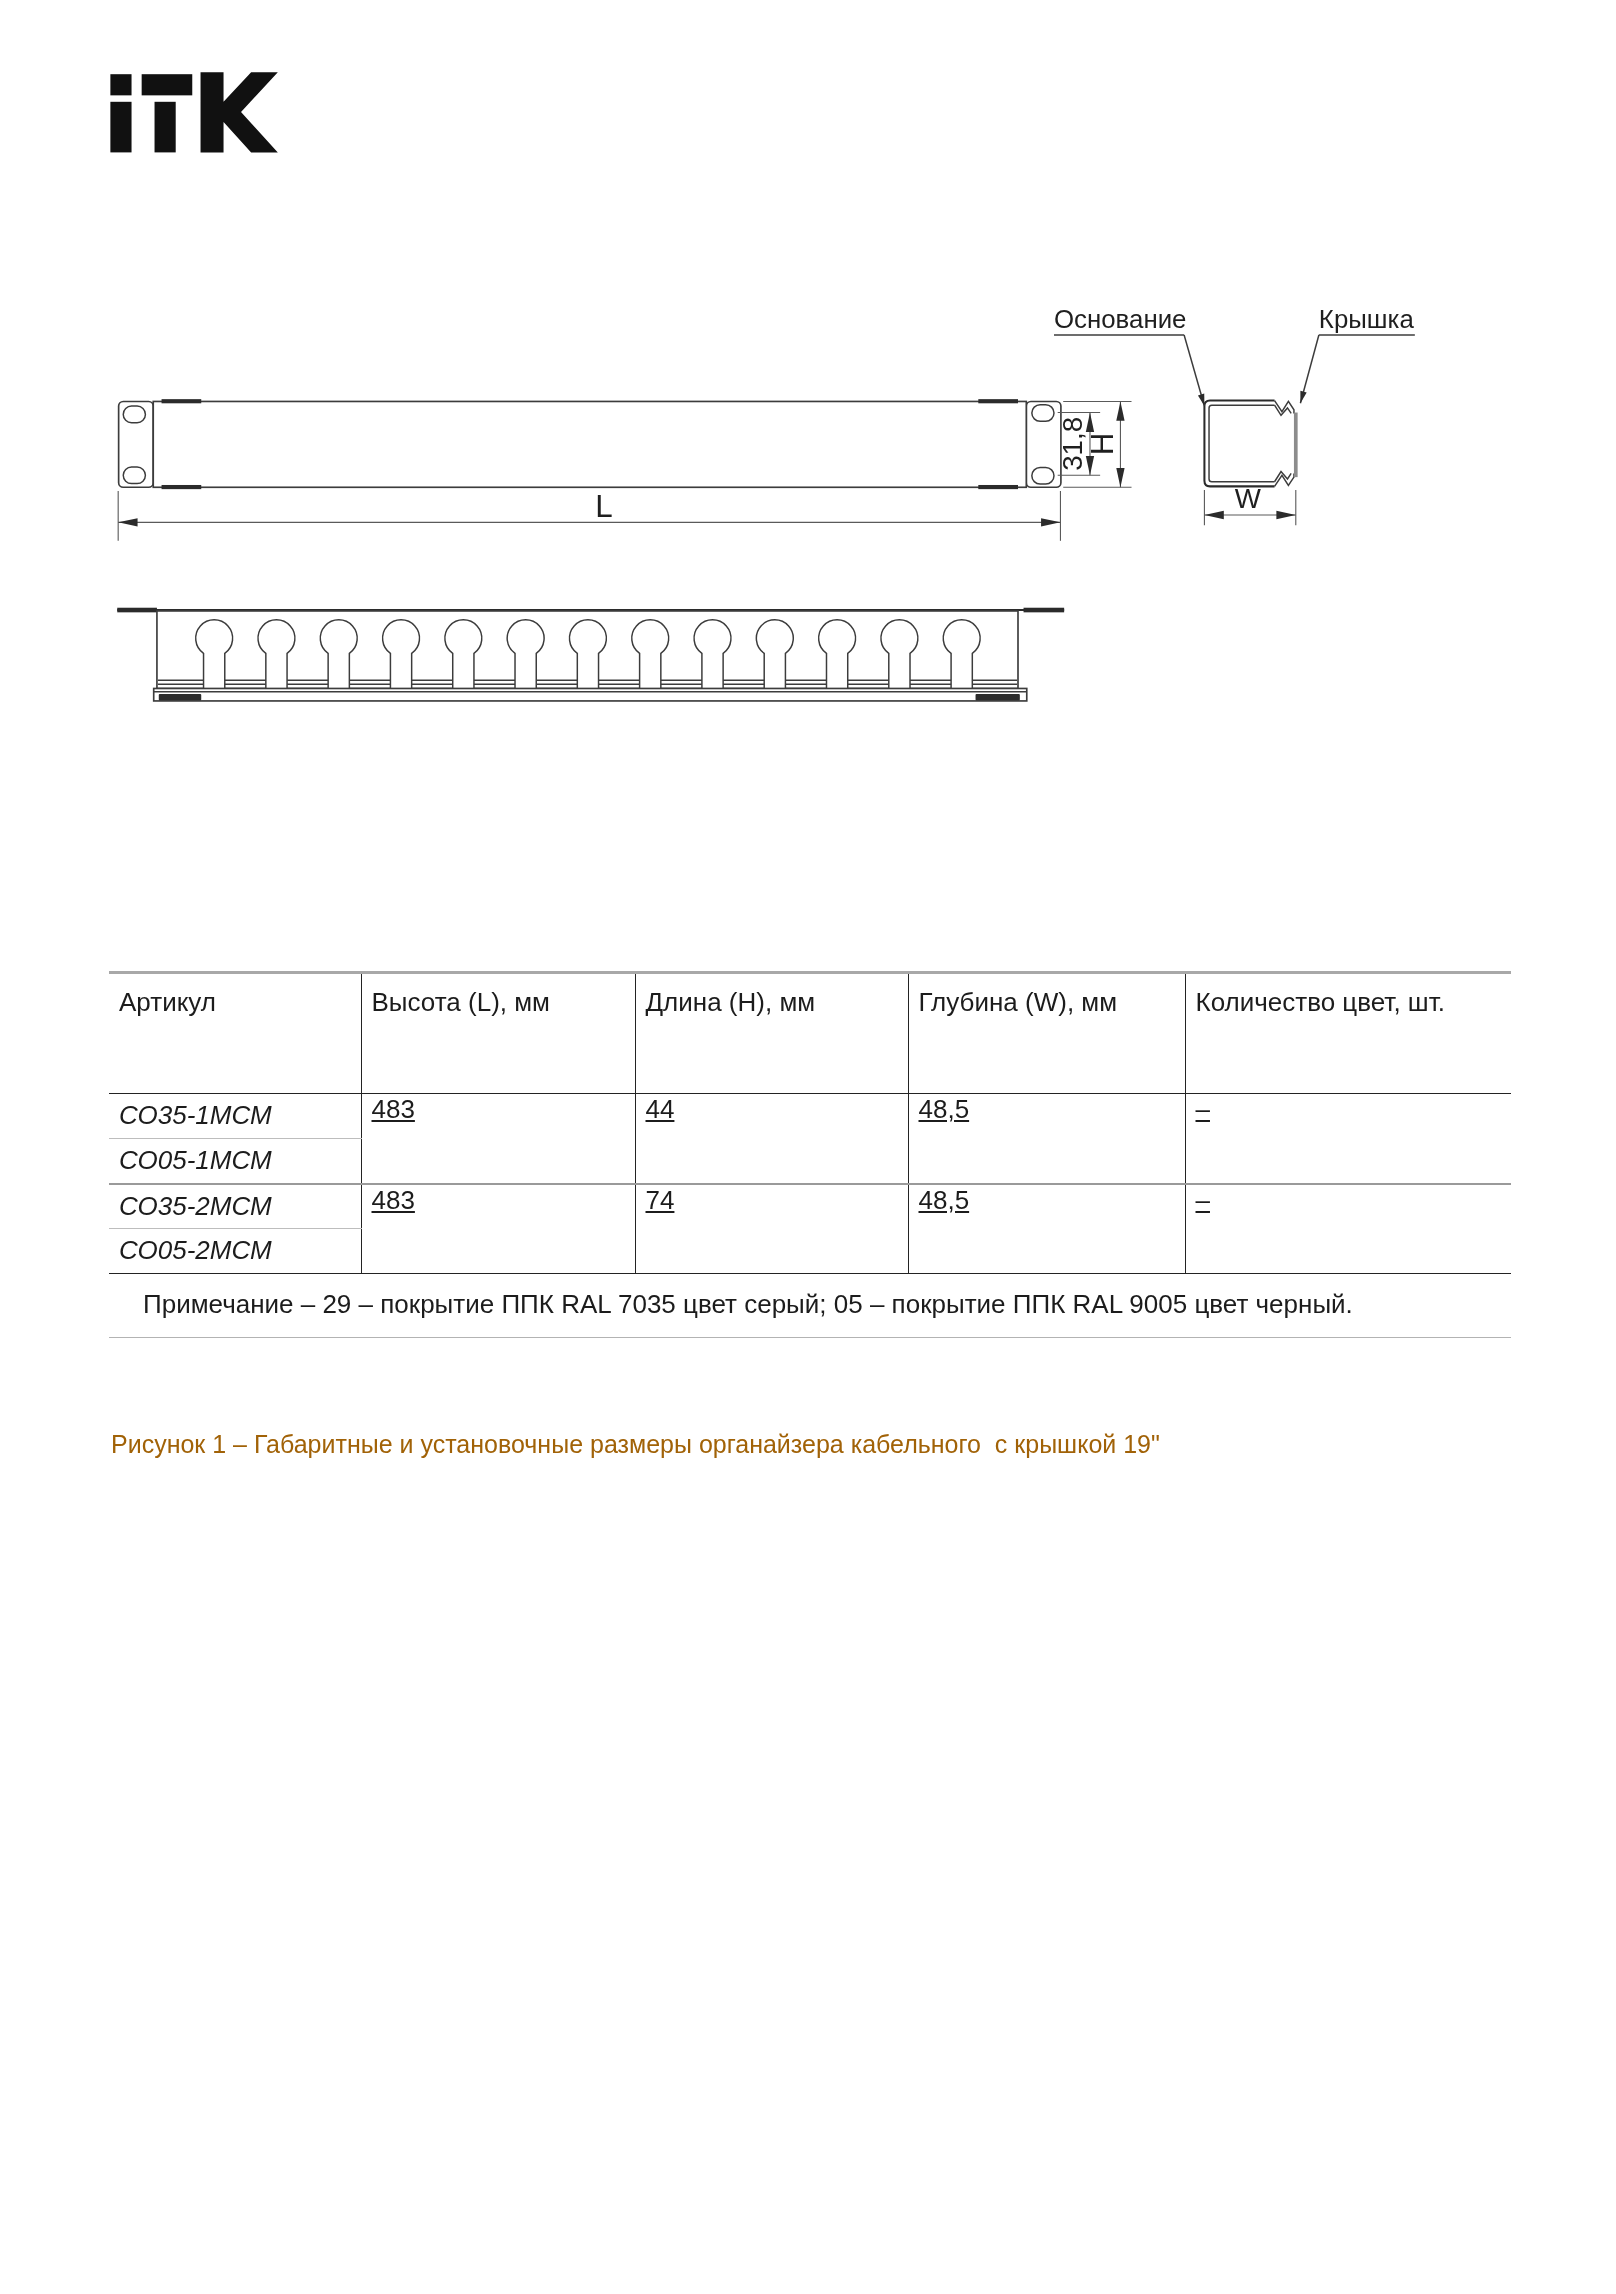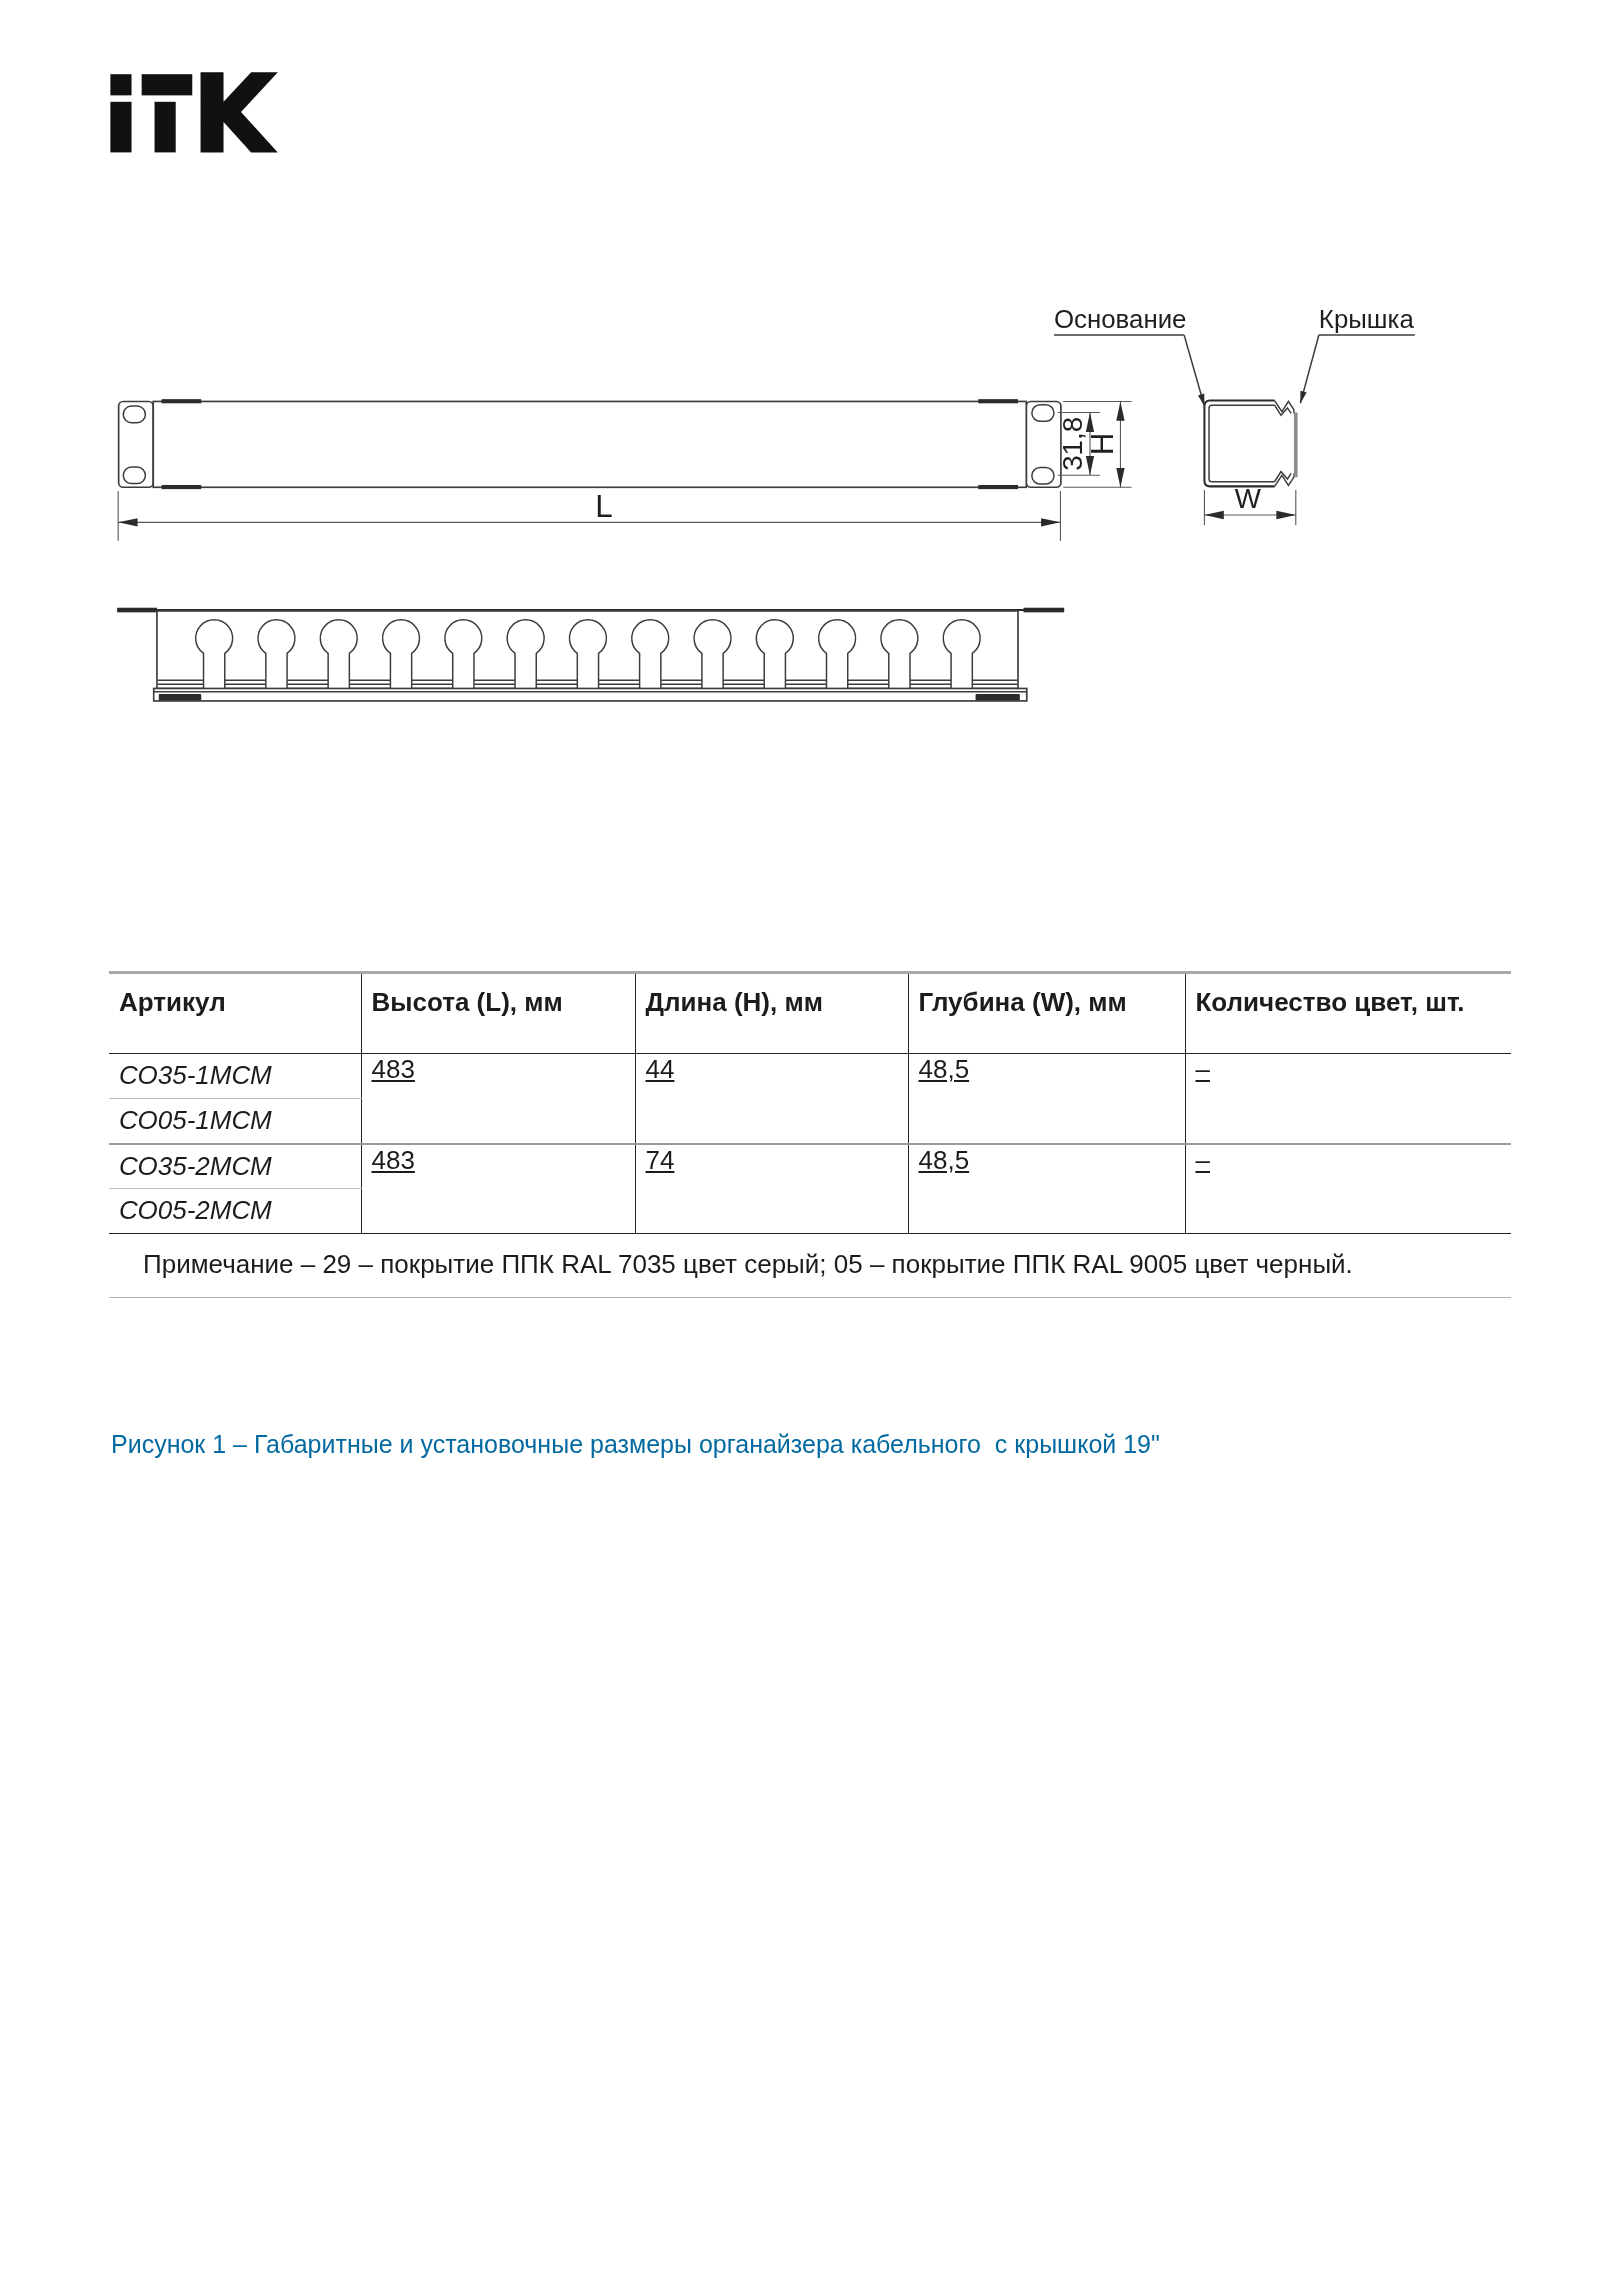--- a/index.html
+++ b/index.html
@@ -16,33 +16,33 @@
   .shape{stroke:#3c3c3c;stroke-width:1.8;fill:#ffffff;}
   .dim{stroke:#5a5a5a;stroke-width:1.2;fill:none;}
   .arrow{fill:#2b2b2b;stroke:none;}
   .darkseg{fill:#2b2b2b;stroke:none;}
   .slot{stroke:#3c3c3c;stroke-width:1.6;fill:#ffffff;}
   .cover-line{stroke:#8c8c8c;stroke-width:4;fill:none;}
 
   .tablewrap{position:absolute;left:109px;top:971px;width:1402px;}
   table.tbl{border-collapse:collapse;table-layout:fixed;width:1402px;
             font-size:26px;line-height:1.2;color:#1c1c1c;border-top:3.7px solid #a8a8a8;}
-  table.tbl th{font-weight:bold;text-align:left;vertical-align:top;
-               padding:13px 7.4px 0 10px;height:81px;box-sizing:border-box;
+  table.tbl th{font-weight:normal;text-align:left;vertical-align:top;
+               padding:13px 7.4px 0 10px;height:121px;box-sizing:border-box;
                border-bottom:1.8px solid #232323;}
   table.tbl td{padding:0 7.4px 0 10px;box-sizing:border-box;}
   .vl{border-left:1.8px solid #232323;}
   td.art{height:45px;vertical-align:middle;font-style:italic;}
   td.val{vertical-align:top;padding-top:10px;text-decoration:underline;}
   .sep-light{border-bottom:1.8px solid #bdbdbd;}
   .sep-group{border-bottom:2.8px solid #9a9a9a;}
   .sep-dark{border-bottom:1.8px solid #232323;}
   tr.noterow td{padding:14.8px 0 0 34px;height:64px;vertical-align:top;
                 border-bottom:1.8px solid #b3b3b3;font-size:26px;}
-  .caption{position:absolute;left:111px;top:1430px;font-size:25px;color:#0369a1;white-space:pre;}
+  .caption{position:absolute;left:111px;top:1430px;font-size:25px;color:#a16207;white-space:pre;}
 </style>
 </head>
 <body>
 
 <div class="page">
 
   <svg class="logo" viewBox="0 0 200 100" aria-hidden="true">
     <rect x="14" y="10" width="23" height="23" fill="#111"></rect>
     <rect x="14" y="40" width="23" height="55" fill="#111"></rect>
     <rect x="48" y="10" width="55" height="23" fill="#111"></rect>

